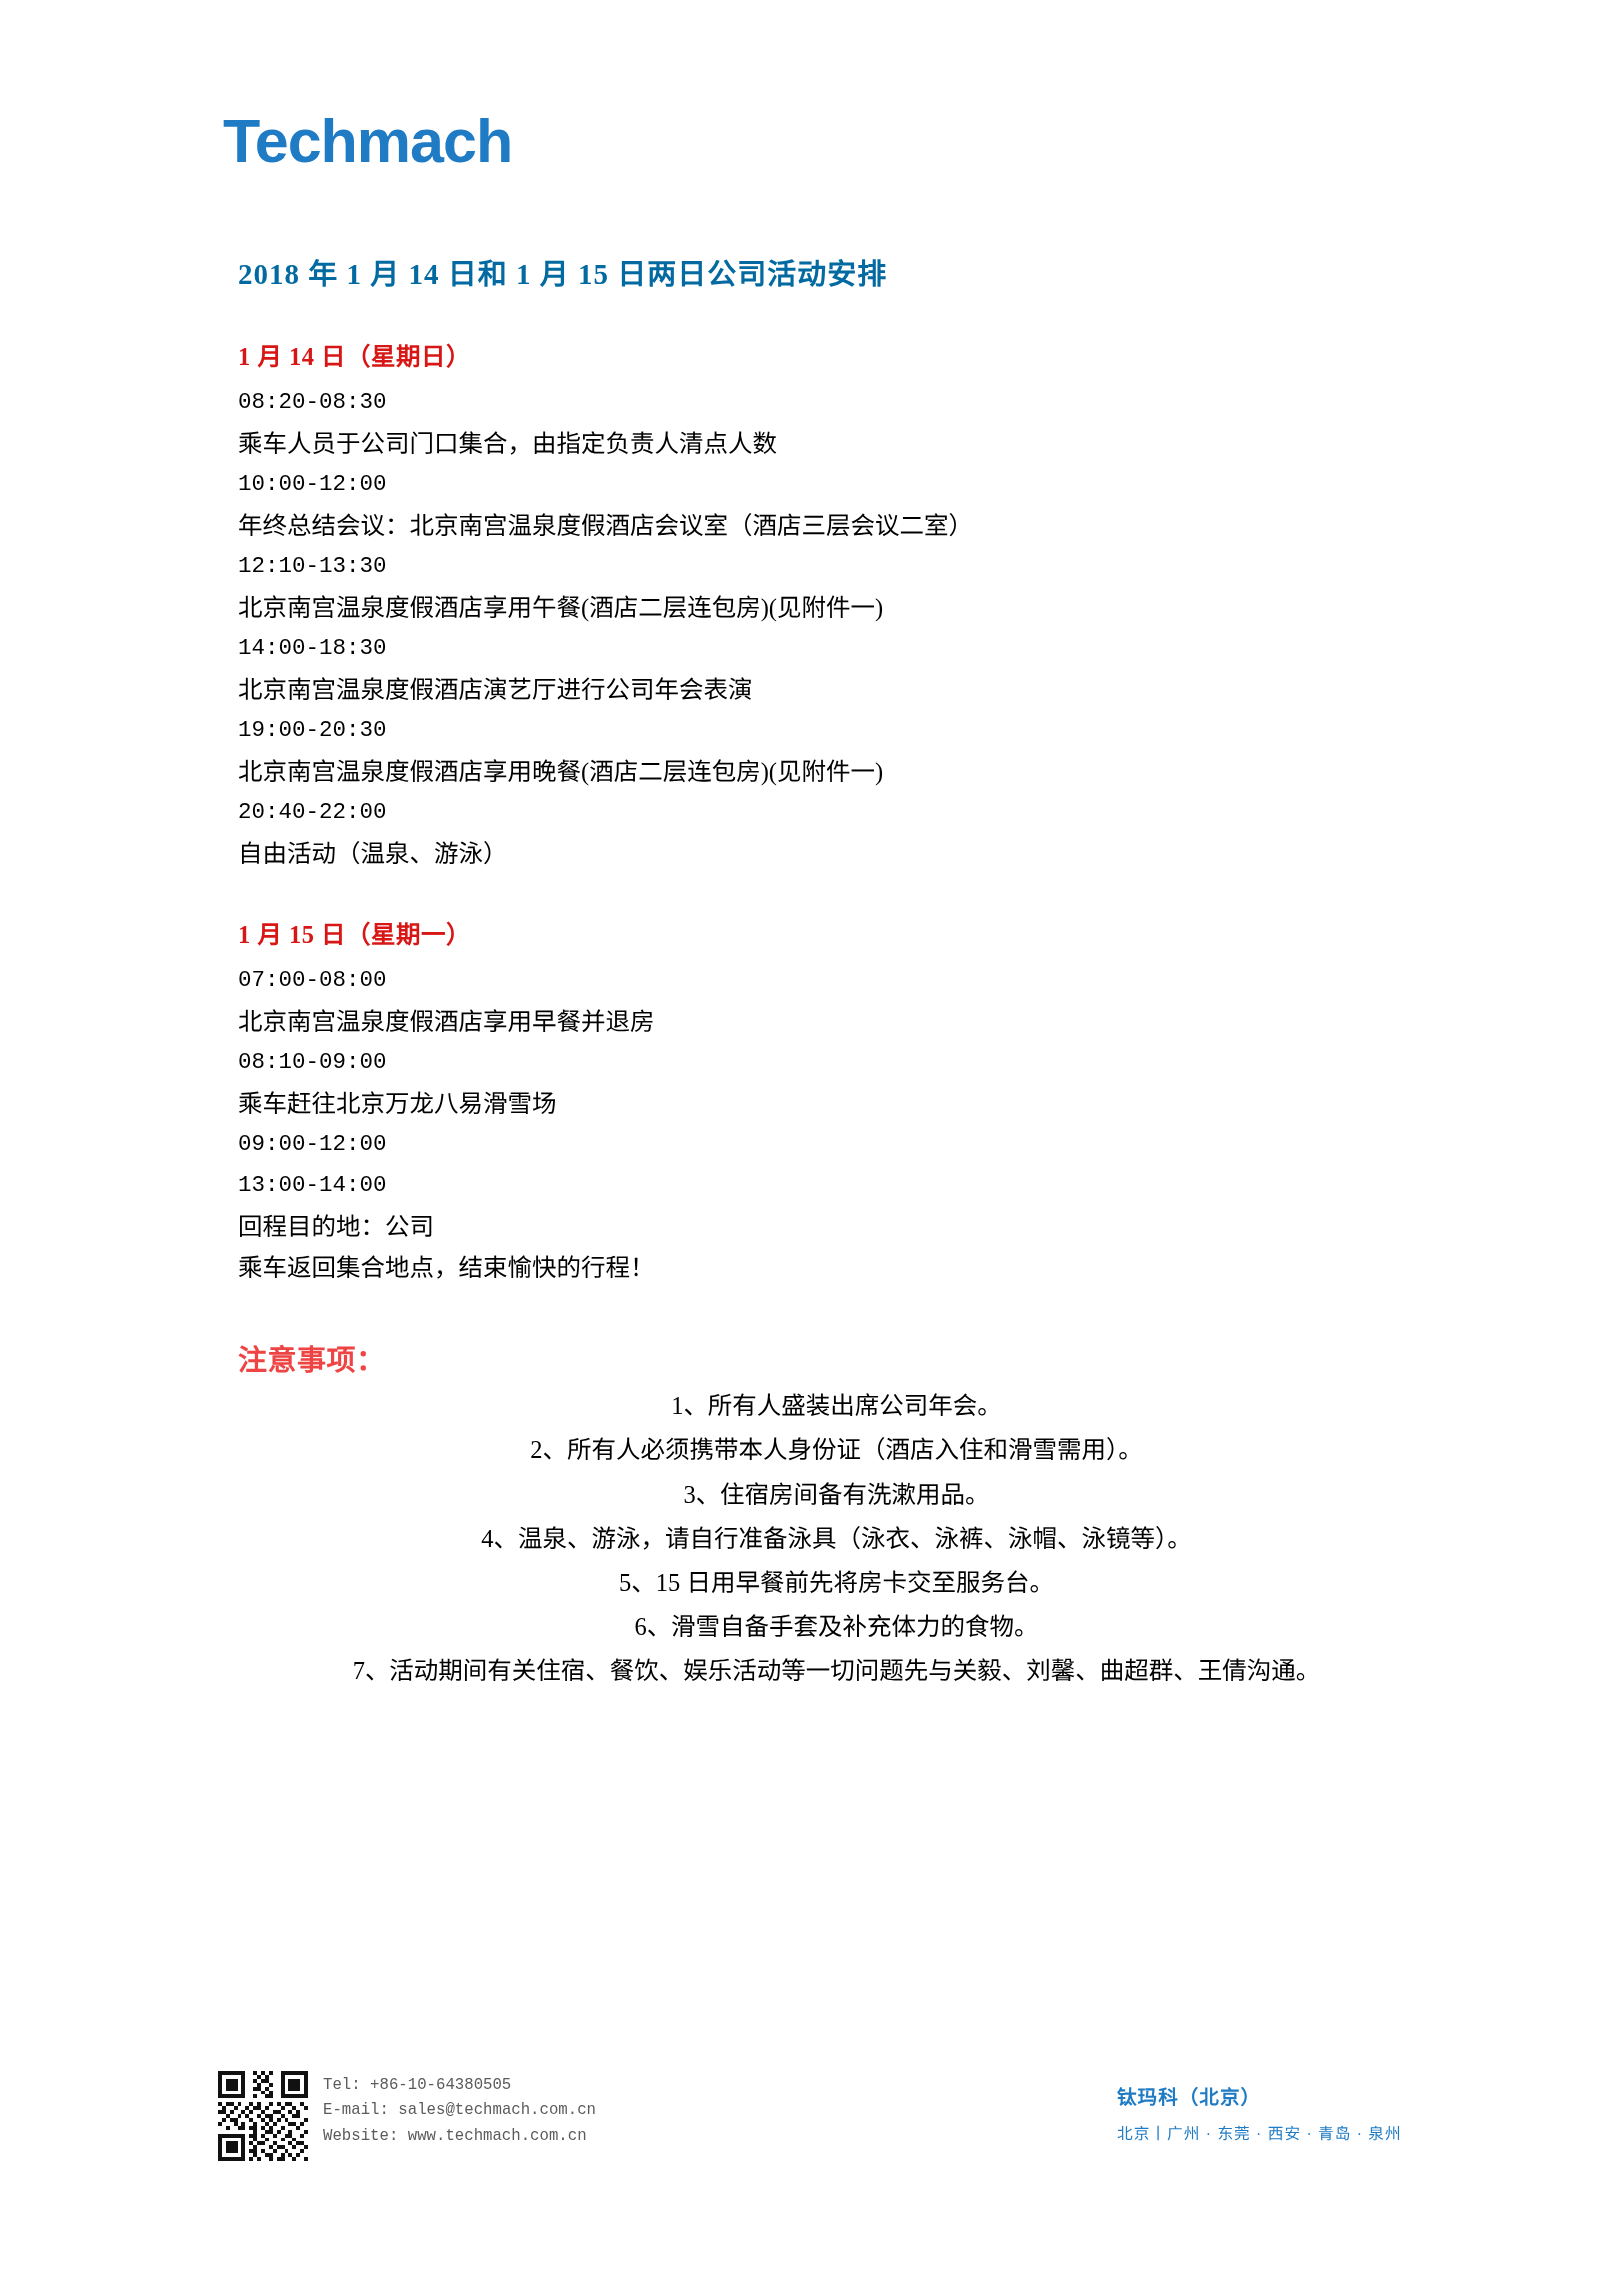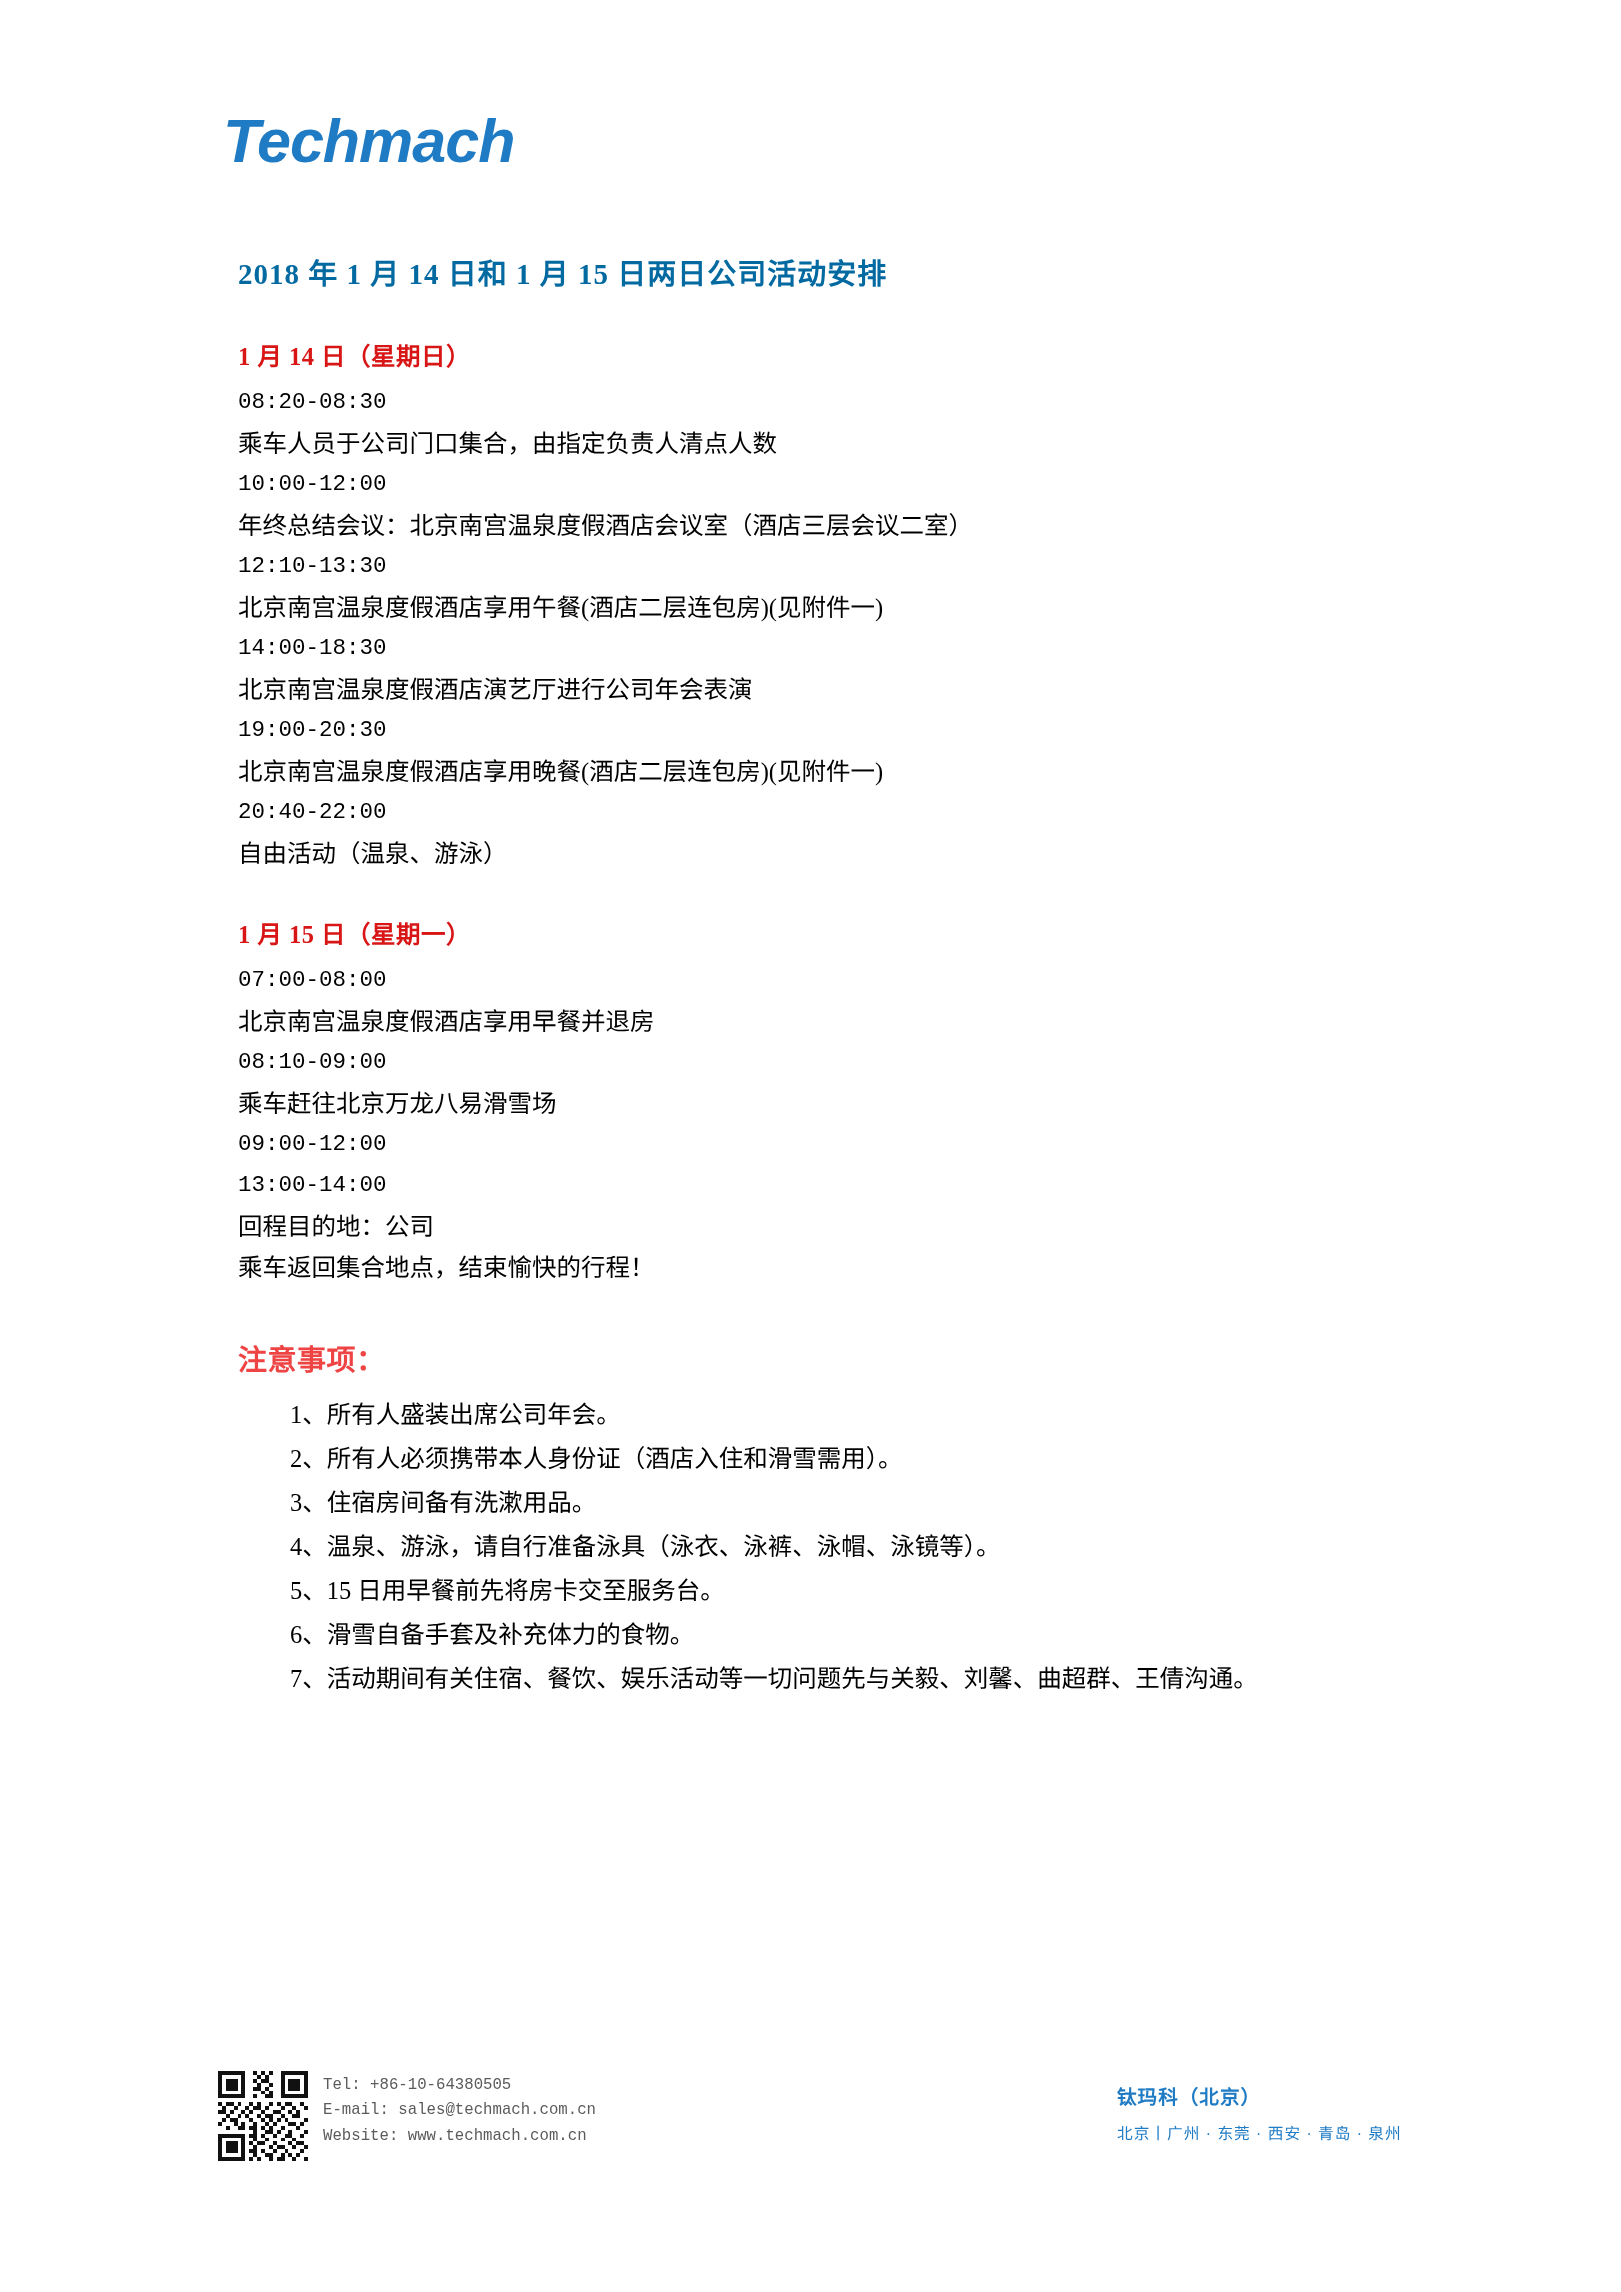--- a/index.html
+++ b/index.html
@@ -22,21 +22,20 @@
     box-sizing: border-box;
   }
 
   
   .logo {
     position: absolute;
     left: 223px;
     top: 106px;
     font-family: "Liberation Sans", "DejaVu Sans", sans-serif;
     font-weight: bold;
-    font-style: italic;
     font-size: 61px;
     letter-spacing: -1px;
     color: #1F7BC4;
     white-space: nowrap;
   }
 
   
   .content {
     position: absolute;
     left: 238px;
@@ -93,23 +92,24 @@
 
   .notes-heading {
     color: #ef4444;
     font-weight: bold;
     font-size: 29px;
     margin: 47px 0 7.8px 0;
     letter-spacing: 0.5px;
   }
 
   .notes-list {
-    margin: 16px;
+    margin: 0;
     padding: 0;
     list-style: none;
+    text-align: center;
   }
   .notes-list li {
     font-size: 24.5px;
     line-height: 1.72;
     padding-left: 71px;
     text-indent: -35px;
     margin: 0 0 2px 0;
   }
 
   

